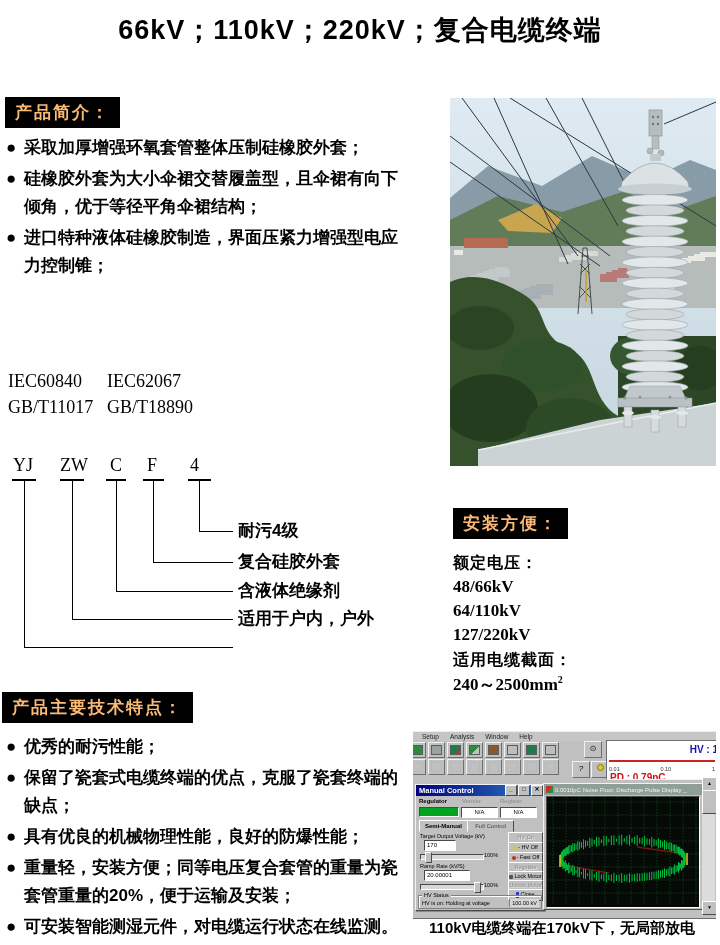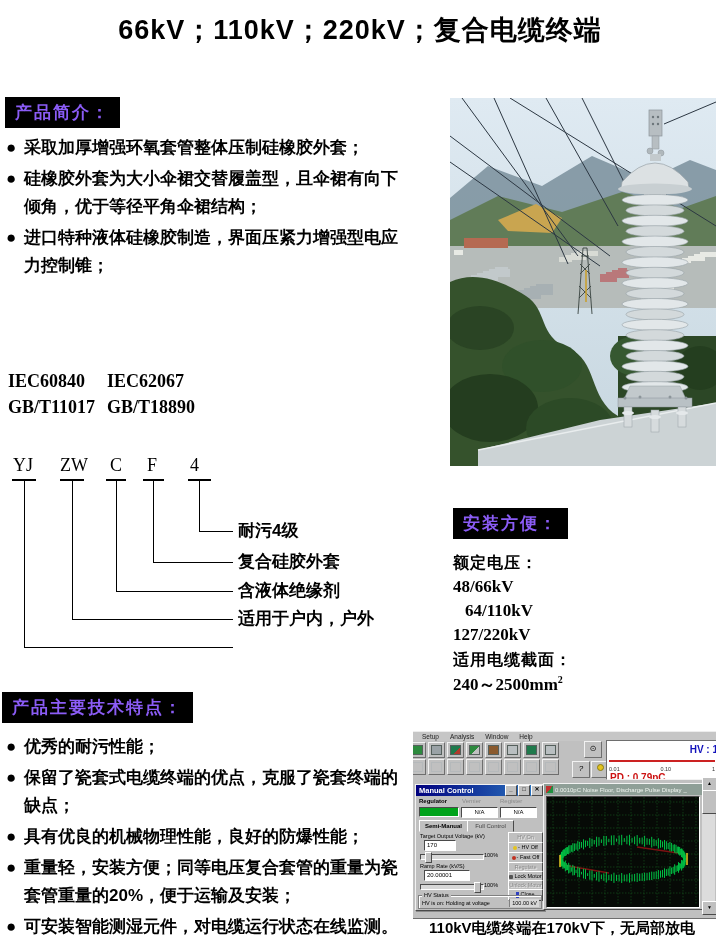--- a/index.html
+++ b/index.html
@@ -1,30 +1,30 @@
 <!DOCTYPE html>
 <html><head>
 <meta charset="utf-8">
 <style>
   html,body{margin:0;padding:0;background:#fff;}
   #page{position:relative;width:720px;height:945px;background:#fff;overflow:hidden;
         font-family:"Liberation Sans",sans-serif;color:#000;}
   .title{position:absolute;left:0;top:12px;width:720px;text-align:center;
          font-size:27px;font-weight:bold;letter-spacing:1px;}
-  .hdr{position:absolute;background:#000;color:#8b5cf6;font-weight:bold;
+  .hdr{position:absolute;background:#000;color:#fdba74;font-weight:bold;
        font-size:17px;padding:4px 10px;letter-spacing:2px;}
   
   .bullets{position:absolute;display:flex;flex-direction:column;gap:3px;width:408px;}
   .b-row{display:flex;font-size:17px;font-weight:bold;line-height:28px;}
   .b-glyph{width:18px;flex:none;}
   .b-text{flex:1;}
   
   .std-grid{position:absolute;left:8px;top:371px;display:grid;
             grid-template-columns:99px auto;row-gap:5px;
-            font-family:"Liberation Serif",serif;font-weight:bold;font-size:18px;}
+            font-family:"Liberation Serif",serif;font-weight:normal;font-size:18px;}
   
   .code{position:absolute;top:455px;font-family:"Liberation Serif",serif;font-size:18px;}
   .code-ul{position:absolute;top:479px;border-top:2px solid #000;height:0;}
   .conn{position:absolute;border-left:1.5px solid #000;border-bottom:1.5px solid #000;}
   .mlabel{position:absolute;left:238px;font-size:17px;font-weight:bold;line-height:22px;}
   
   .photo{position:absolute;left:450px;top:98px;width:266px;height:368px;}
   .photo-cap{position:absolute;left:450px;top:474px;width:266px;text-align:center;
              font-size:15px;font-weight:bold;}
   
@@ -302,21 +302,21 @@
       <rect x="228" y="309" width="8" height="20" fill="#d6dbdd" stroke="#97a1a6" stroke-width="0.5"></rect>
       <ellipse cx="178" cy="315" rx="6" ry="2" fill="#e4e8ea"></ellipse>
       <ellipse cx="205" cy="319" rx="6" ry="2" fill="#e4e8ea"></ellipse>
       <ellipse cx="232" cy="315" rx="6" ry="2" fill="#e4e8ea"></ellipse>
     </g>
   </svg>
 
   <div class="hdr" style="left:453px;top:508px;">安装方便：</div>
   <div class="cond zh" style="top:553px;">额定电压：</div>
   <div class="cond num" style="top:577px;">48/66kV</div>
-  <div class="cond num" style="top:601px;margin-left:12px;">64/110kV</div>
+  <div class="cond num" style="top:601px;">64/110kV</div>
   <div class="cond num" style="top:625px;">127/220kV</div>
   <div class="cond zh" style="top:650px;">适用电缆截面：</div>
   <div class="cond num" style="top:673px;">
     <span>240～2500mm</span><sup>2</sup>
   </div>
 
   <div class="app">
     <div class="menubar">
       <span>Setup</span>
       <span>Analysis</span>

